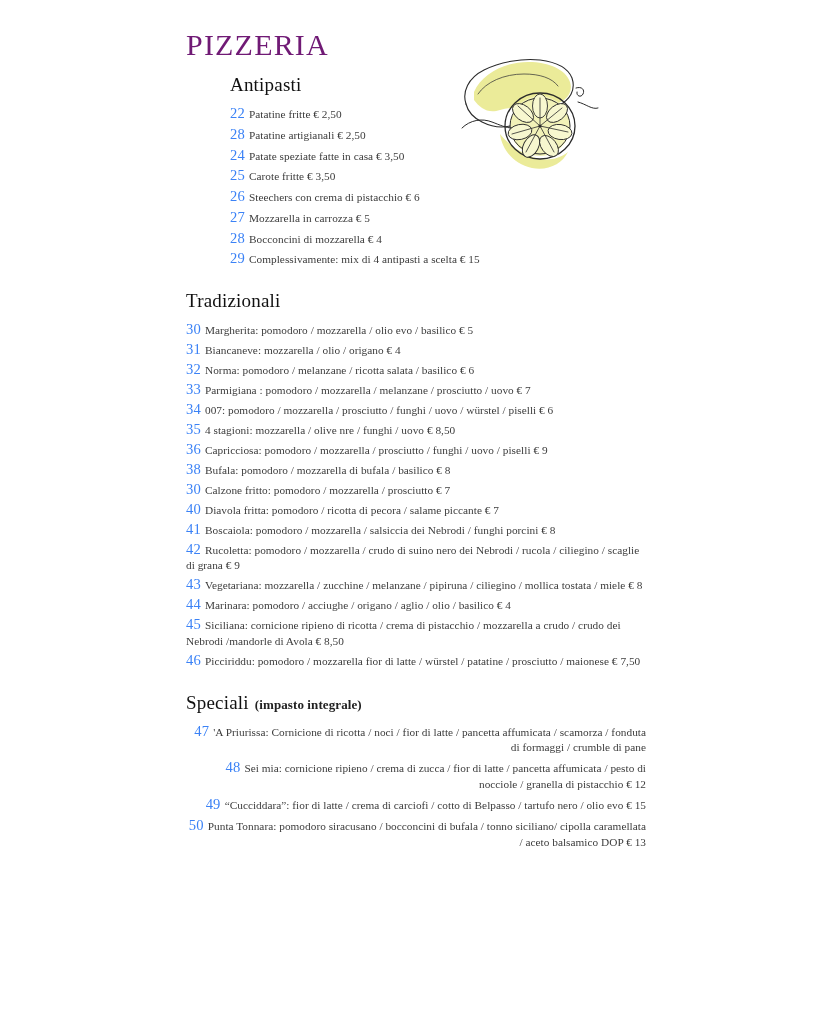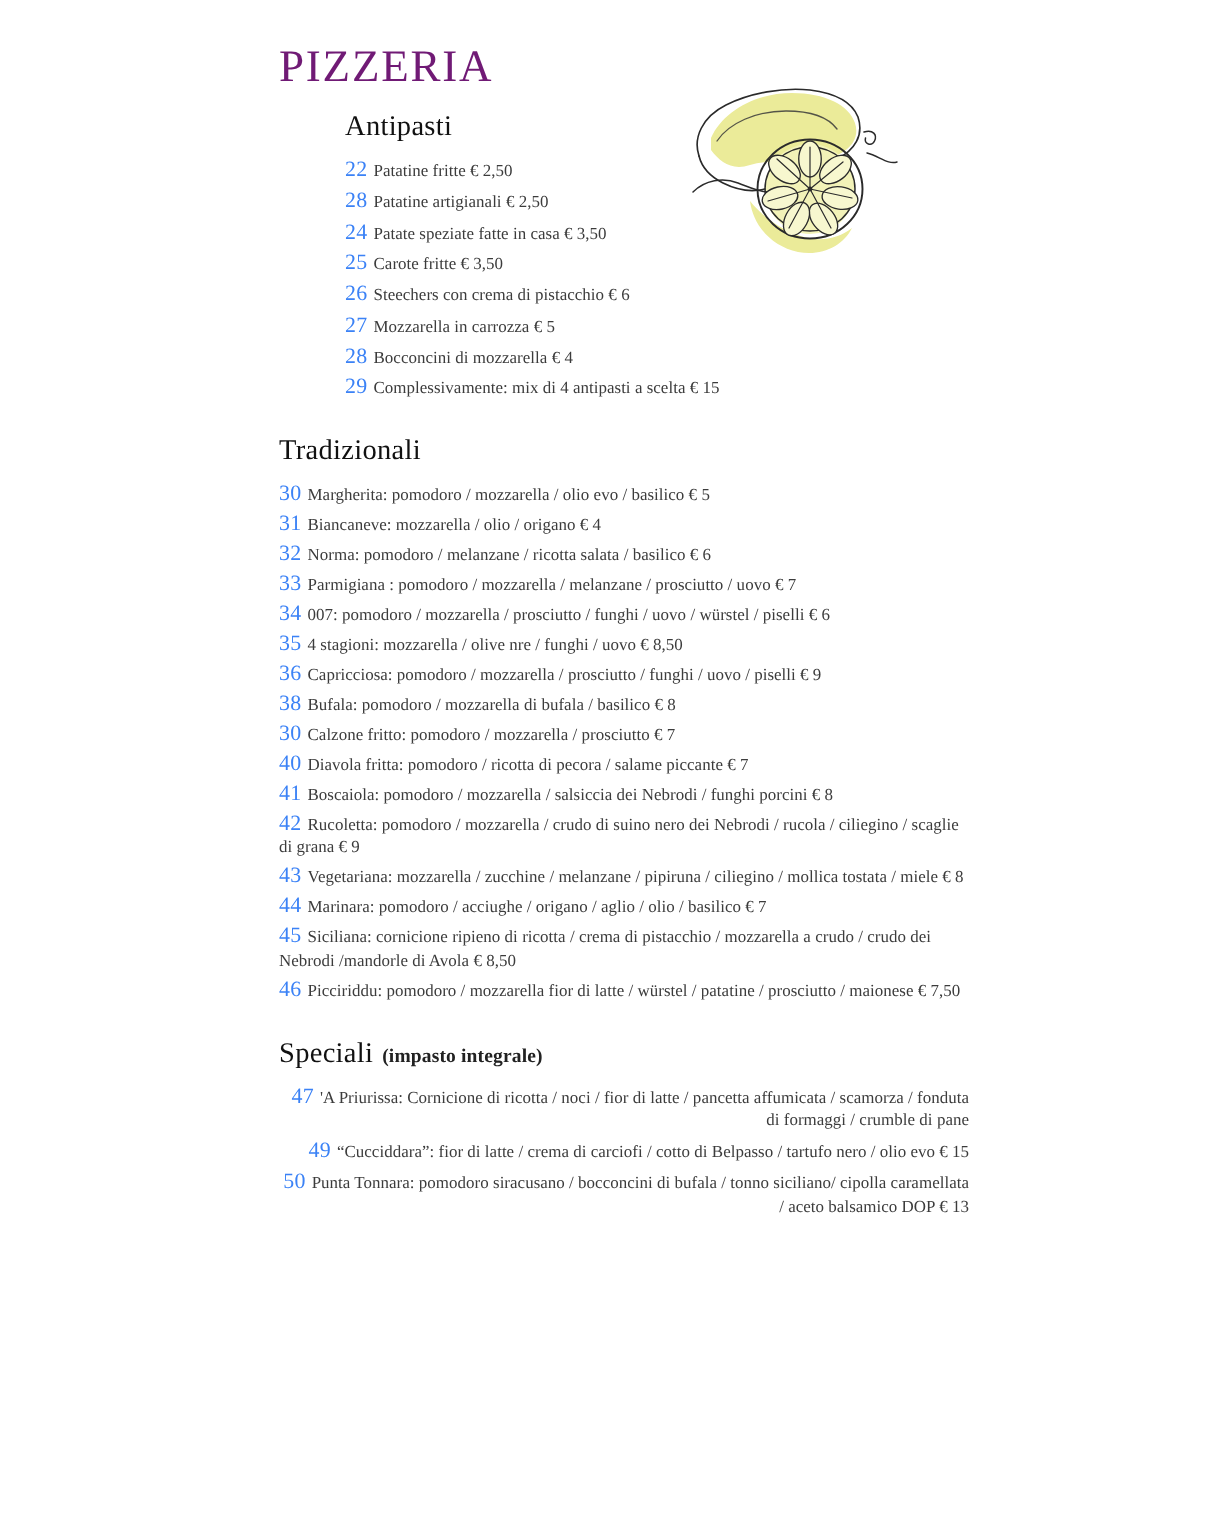--- a/index.html
+++ b/index.html
@@ -128,33 +128,34 @@
       <p class="item"><span class="num">33</span><span class="desc">Parmigiana : pomodoro / mozzarella / melanzane / prosciutto / uovo € 7</span></p>
       <p class="item"><span class="num">34</span><span class="desc">007: pomodoro / mozzarella / prosciutto / funghi / uovo / würstel / piselli € 6</span></p>
       <p class="item"><span class="num">35</span><span class="desc">4 stagioni: mozzarella / olive nre / funghi / uovo € 8,50</span></p>
       <p class="item"><span class="num">36</span><span class="desc">Capricciosa: pomodoro / mozzarella / prosciutto / funghi / uovo / piselli € 9</span></p>
       <p class="item"><span class="num">38</span><span class="desc">Bufala: pomodoro / mozzarella di bufala / basilico € 8</span></p>
       <p class="item"><span class="num">30</span><span class="desc">Calzone fritto: pomodoro / mozzarella / prosciutto € 7</span></p>
       <p class="item"><span class="num">40</span><span class="desc">Diavola fritta: pomodoro / ricotta di pecora / salame piccante € 7</span></p>
       <p class="item"><span class="num">41</span><span class="desc">Boscaiola: pomodoro / mozzarella / salsiccia dei Nebrodi / funghi porcini € 8</span></p>
       <p class="item"><span class="num">42</span><span class="desc">Rucoletta: pomodoro / mozzarella / crudo di suino nero dei Nebrodi / rucola / ciliegino / scaglie di grana € 9</span></p>
       <p class="item"><span class="num">43</span><span class="desc">Vegetariana: mozzarella / zucchine / melanzane / pipiruna / ciliegino / mollica tostata / miele € 8</span></p>
-      <p class="item"><span class="num">44</span><span class="desc">Marinara: pomodoro / acciughe / origano / aglio / olio / basilico € 7</span></p>
+      <p class="item"><span class="num">44</span><span class="desc">Marinara: pomodoro / acciughe / origano / aglio / olio / basilico € 4</span></p>
       <p class="item"><span class="num">45</span><span class="desc">Siciliana: cornicione ripieno di ricotta / crema di pistacchio / mozzarella a crudo / crudo dei Nebrodi /mandorle di Avola € 8,50</span></p>
       <p class="item"><span class="num">46</span><span class="desc">Picciriddu: pomodoro / mozzarella fior di latte / würstel / patatine / prosciutto / maionese € 7,50</span></p>
     </div>
   </div>
 
   <div class="section" id="section-speciali">
     <div class="section-head">
       <span class="section-title">Speciali</span>
       <span class="section-sub">(impasto integrale)</span>
     </div>
     <div class="items">
       <p class="item"><span class="num">47</span><span class="desc">'A Priurissa: Cornicione di ricotta / noci / fior di latte / pancetta affumicata / scamorza / fonduta di formaggi / crumble di pane</span></p>
+      <p class="item"><span class="num">48</span><span class="desc">Sei mia: cornicione ripieno / crema di zucca / fior di latte / pancetta affumicata / pesto di nocciole / granella di pistacchio € 12</span></p>
       <p class="item"><span class="num">49</span><span class="desc">“Cucciddara”: fior di latte / crema di carciofi / cotto di Belpasso / tartufo nero / olio evo € 15</span></p>
       <p class="item"><span class="num">50</span><span class="desc">Punta Tonnara: pomodoro siracusano / bocconcini di bufala / tonno siciliano/ cipolla caramellata / aceto balsamico DOP € 13</span></p>
     </div>
   </div>
 
 </div>
 
 <div class="lemon">
   <svg width="150" height="135" viewBox="0 0 150 135" xmlns="http://www.w3.org/2000/svg">
 

